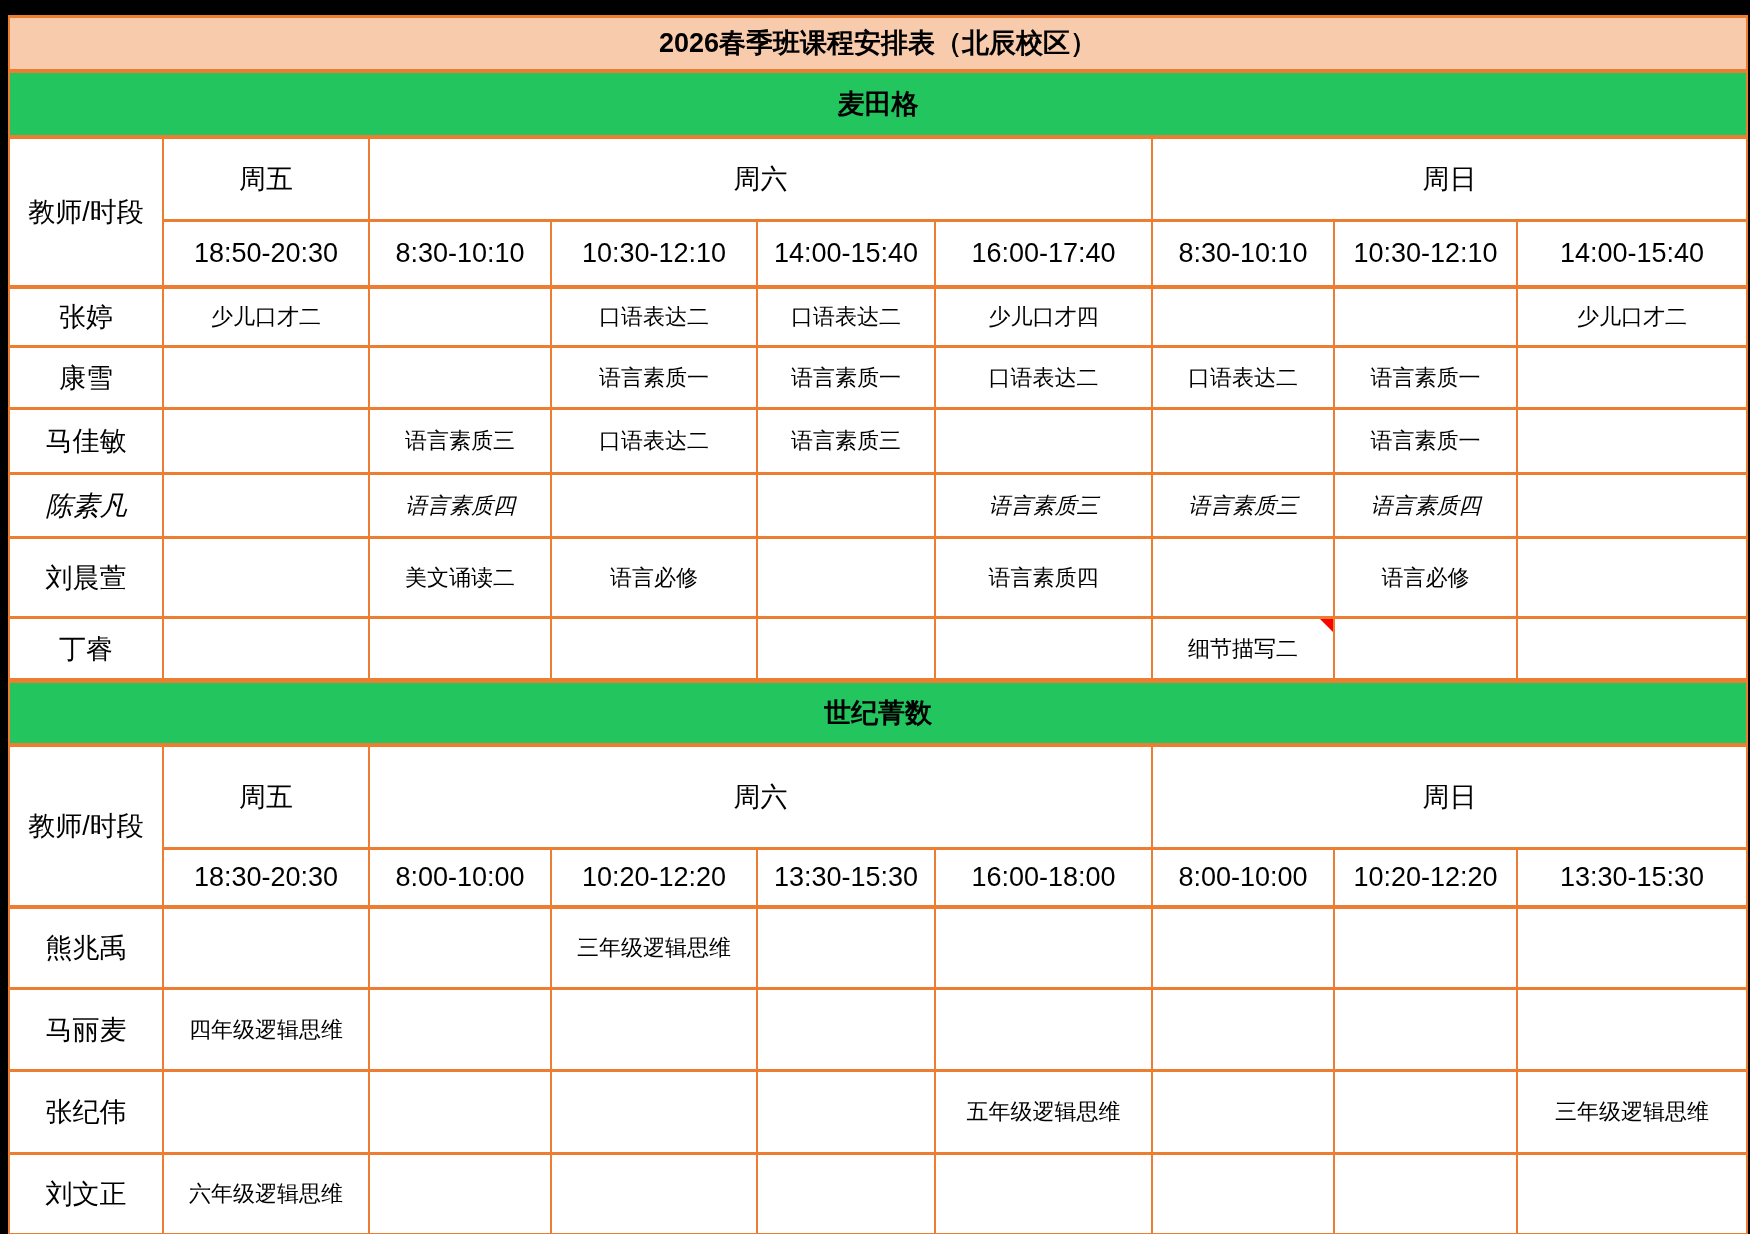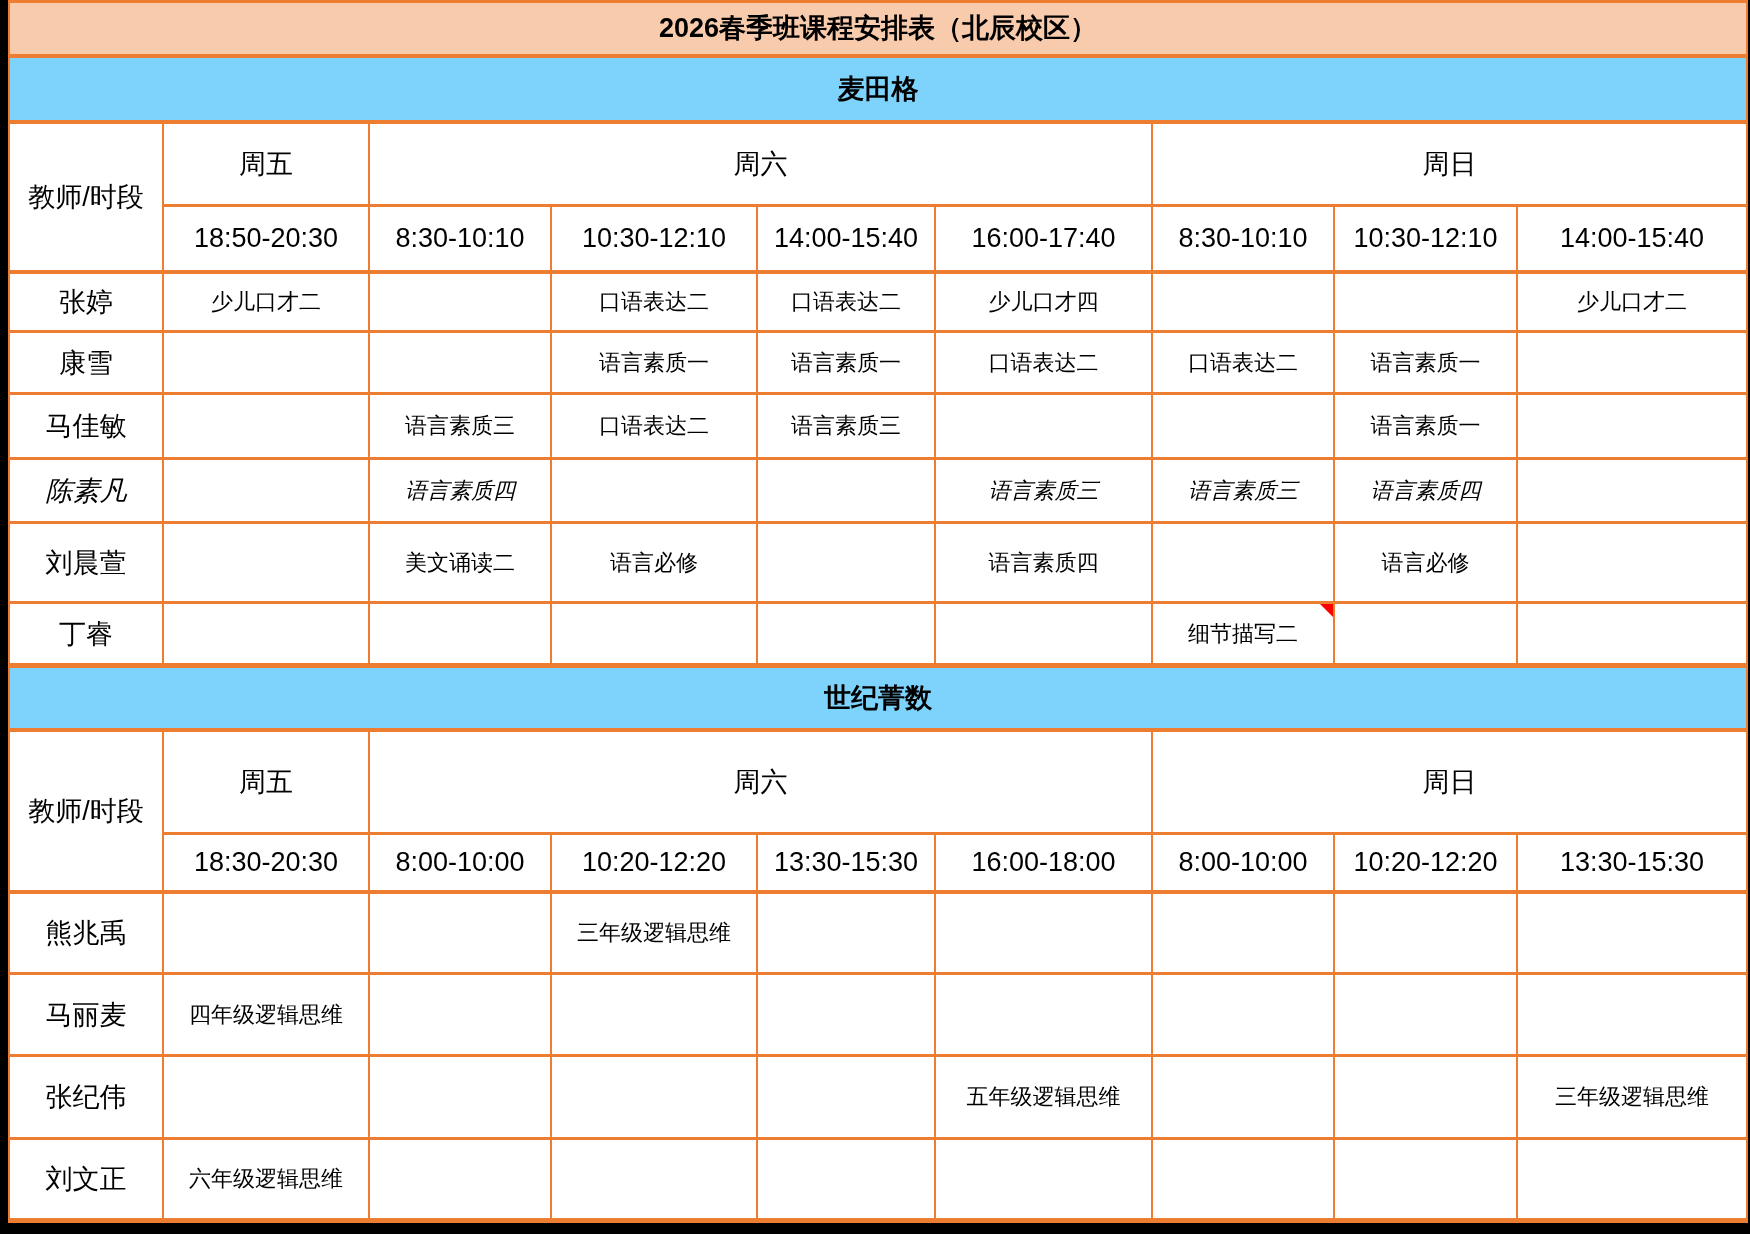--- a/index.html
+++ b/index.html
@@ -5,21 +5,21 @@
   html,body{margin:0;padding:0;}
   body{
     width:1750px;height:1234px;
     background:#000;
     overflow:hidden;
     position:relative;
     font-family:"Liberation Sans","DejaVu Sans",sans-serif;
     color:#000;
   }
   .sheet{
-    position:absolute;left:8px;top:0;
+    position:absolute;left:8px;top:15px;
     width:1738px;height:1219px;
     background:#fff;
   }
   table.sched{
     width:1738px;
     table-layout:fixed;
     border-collapse:collapse;
   }
   td{
     border:2px solid #ED7D31;
@@ -27,21 +27,21 @@
     border-bottom-width:3px;
     text-align:center;
     vertical-align:middle;
     padding:0 4px;
     overflow:hidden;
     font-size:22px;
     background:#fff;
     position:relative;
   }
   td.band{
-    background:#7dd3fc;
+    background:#22c55e;
     font-weight:bold;
     font-size:27px;
   }
   td.title-cell{
     background:#F8CBAD;
     font-weight:bold;
     font-size:27px;
   }
   td.day, td.time, td.teacher, td.corner{ font-size:27px; }
   .bt-thick{ border-top-width:4px; }

